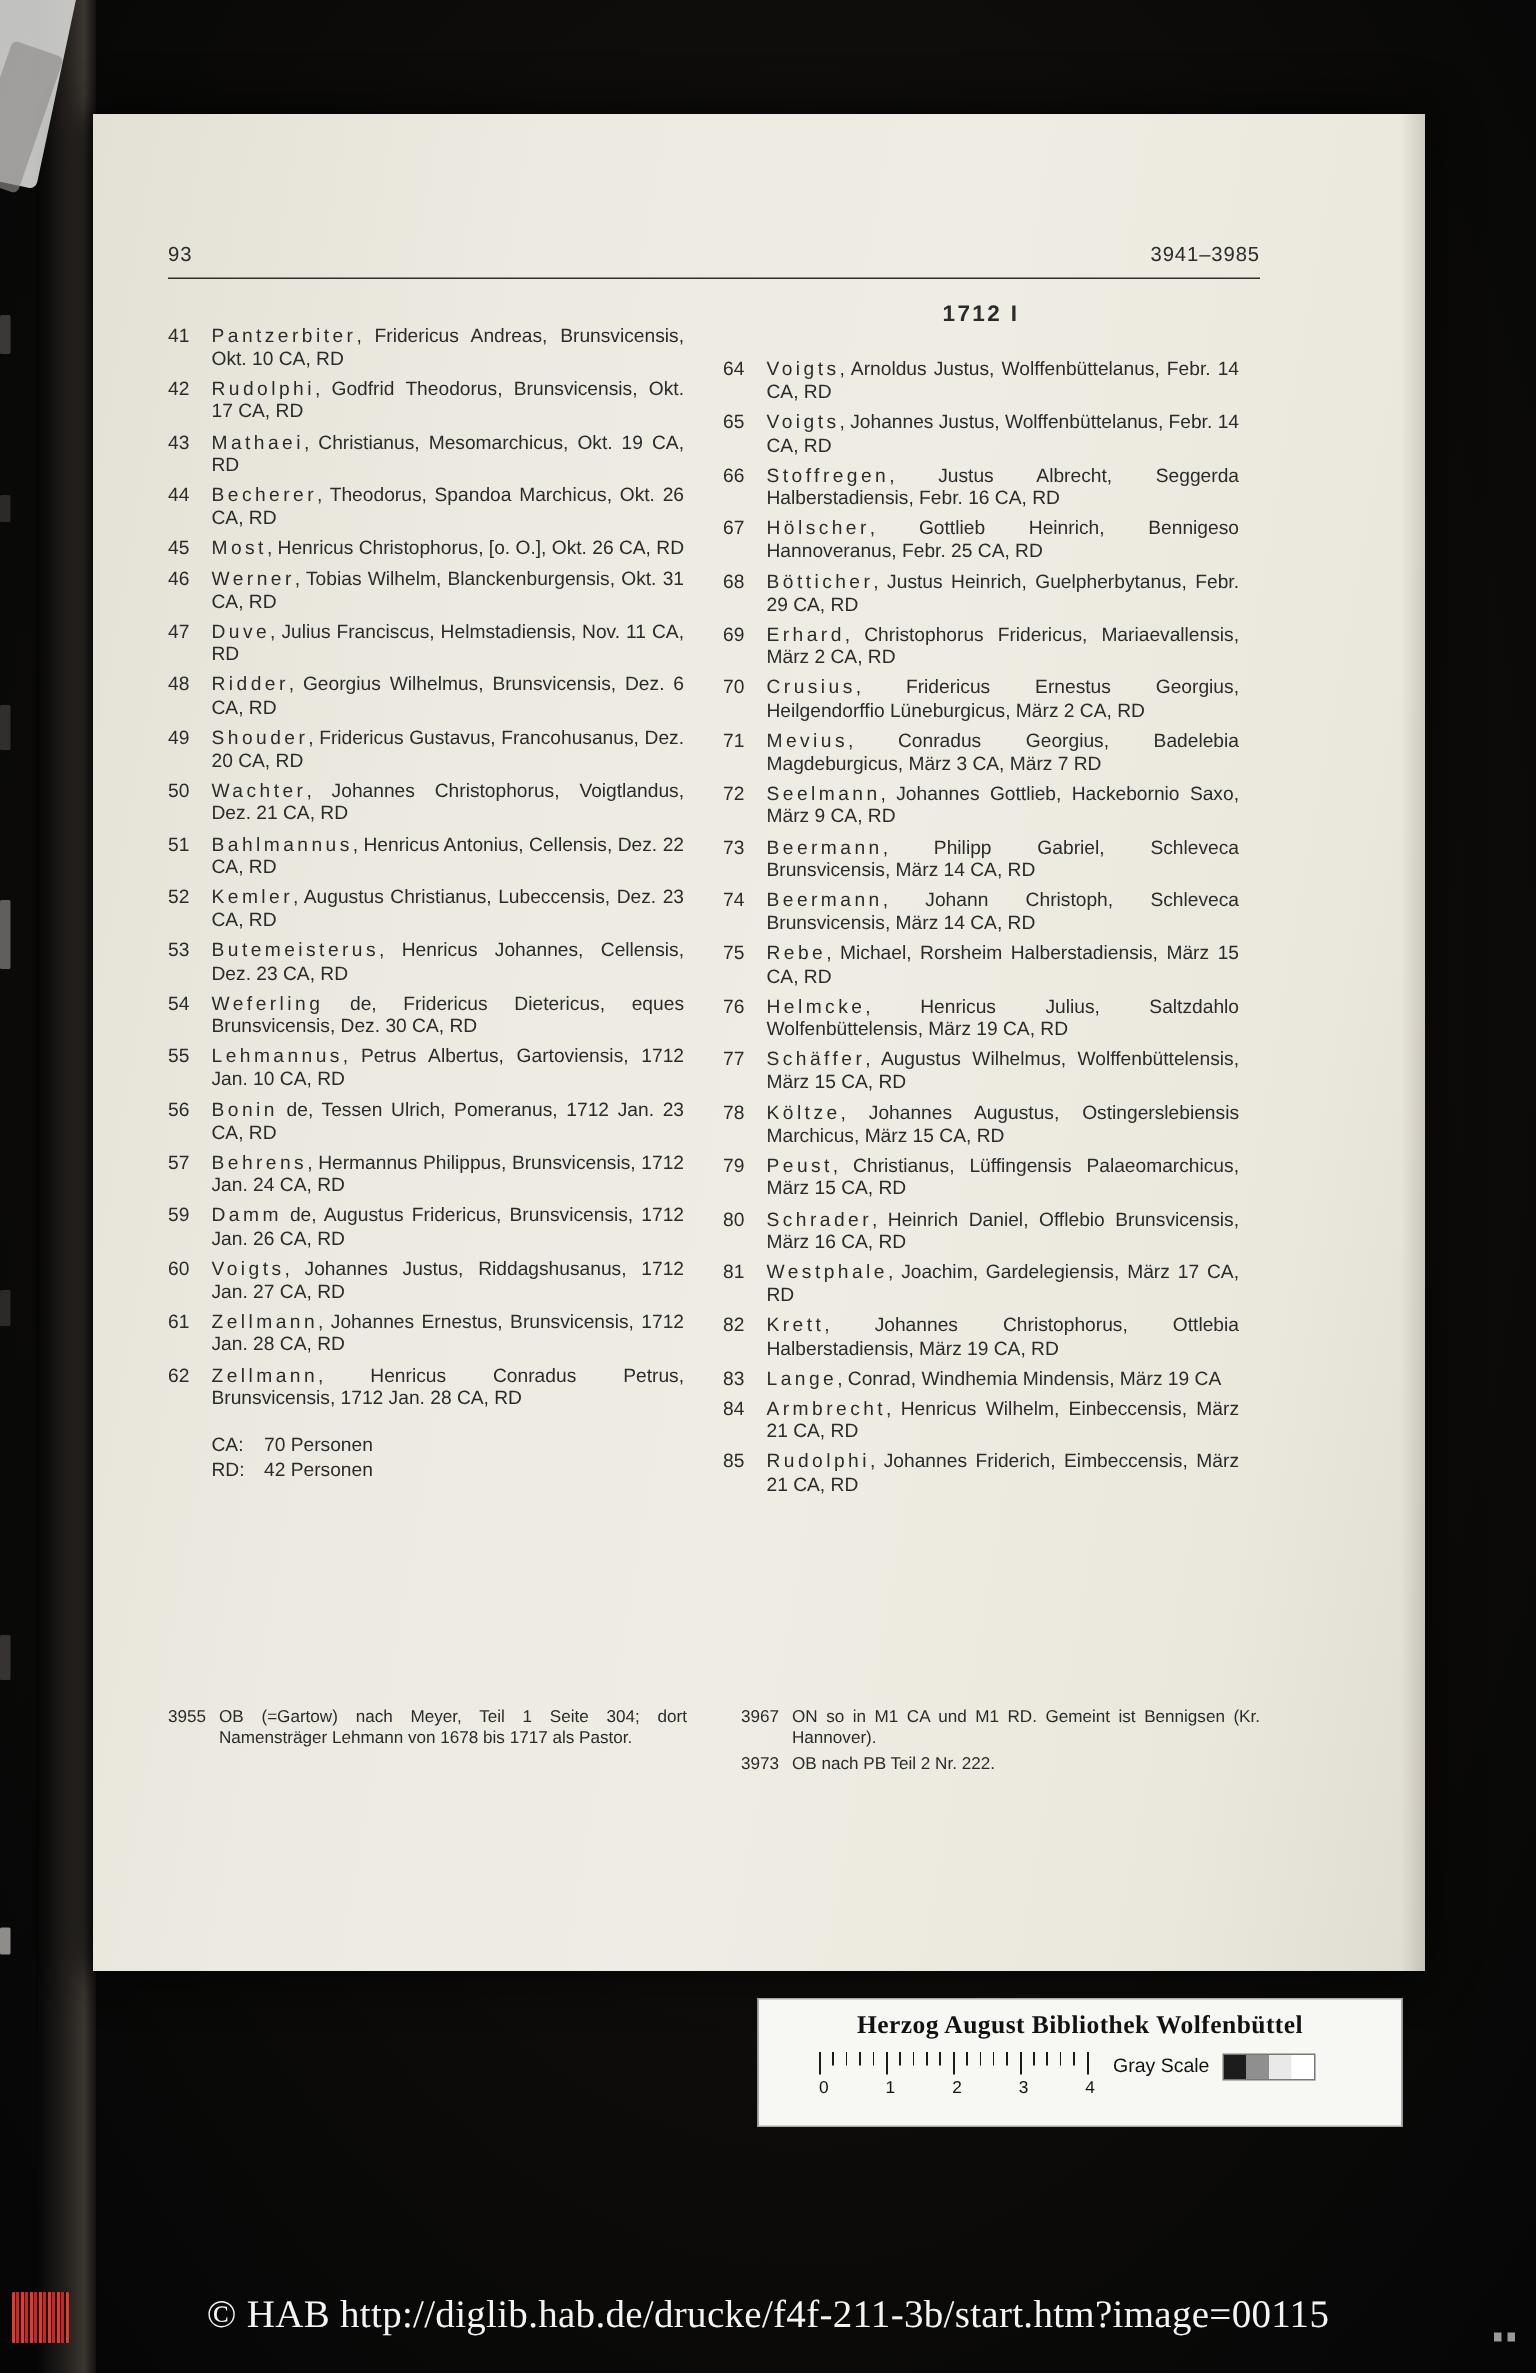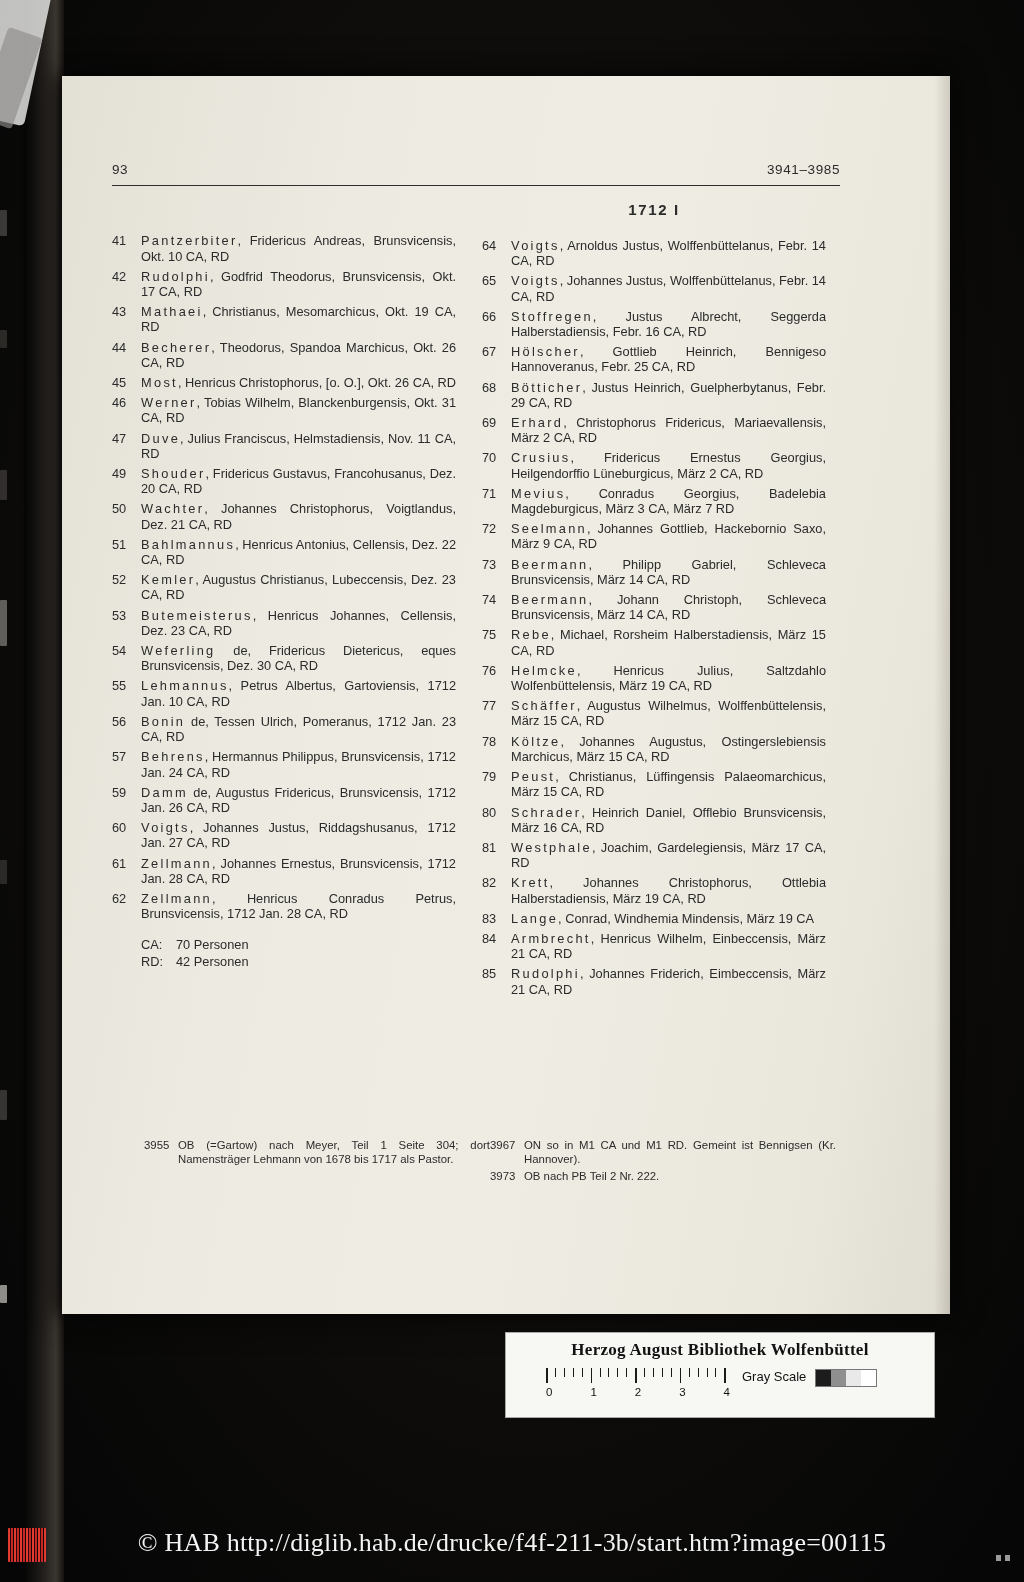--- a/index.html
+++ b/index.html
@@ -65,21 +65,21 @@
     margin:0 0 20px 0;text-align:center;
     font-size:15px;font-weight:bold;letter-spacing:1.6px;line-height:16px;
   }
 
   .summary{margin-top:16px;padding-left:29px;font-size:12.8px;line-height:16.5px;}
   .sum-label{display:inline-block;width:35px;}
   .rector{margin-top:15px;margin-left:103px;}
 
   .footnotes{
     position:absolute;left:50px;top:1062px;width:780px;
-    display:flex;font-size:11.4px;line-height:14px;margin-left:32px;
+    display:flex;gap:36px;font-size:11.4px;line-height:14px;
   }
   .fn-col{flex:0 0 346px;width:346px;}
   .footnote{display:flex;margin-bottom:3px;}
   .fn-num{flex:0 0 34px;}
   .fn-text{flex:1;text-align:justify;}
 
   
   .stamp{
     position:absolute;left:505px;top:1332px;width:430px;height:86px;
     box-sizing:border-box;background:#f7f7f4;border:1px solid #aaa;
@@ -179,20 +179,24 @@
             <div class="entry">
               <span class="num">46</span>
               <span class="body"><span class="surname">Werner</span><span>, Tobias Wilhelm, Blanckenburgensis, Okt. 31 CA, RD</span></span>
             </div>
 
             <div class="entry">
               <span class="num">47</span>
               <span class="body"><span class="surname">Duve</span><span>, Julius Franciscus, Helmstadiensis, Nov. 11 CA, RD</span></span>
             </div>
 
+            <div class="entry">
+              <span class="num">48</span>
+              <span class="body"><span class="surname">Ridder</span><span>, Georgius Wilhelmus, Brunsvicensis, Dez. 6 CA, RD</span></span>
+            </div>
 
             <div class="entry">
               <span class="num">49</span>
               <span class="body"><span class="surname">Shouder</span><span>, Fridericus Gustavus, Francohusanus, Dez. 20 CA, RD</span></span>
             </div>
 
             <div class="entry">
               <span class="num">50</span>
               <span class="body"><span class="surname">Wachter</span><span>, Johannes Christophorus, Voigtlandus, Dez. 21 CA, RD</span></span>
             </div>

